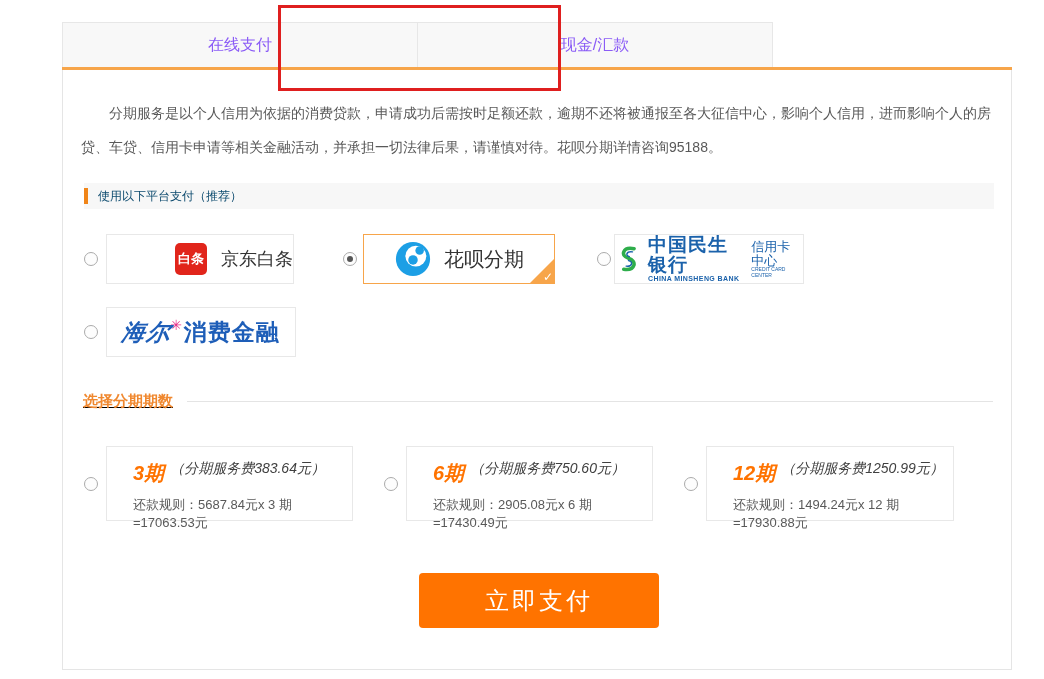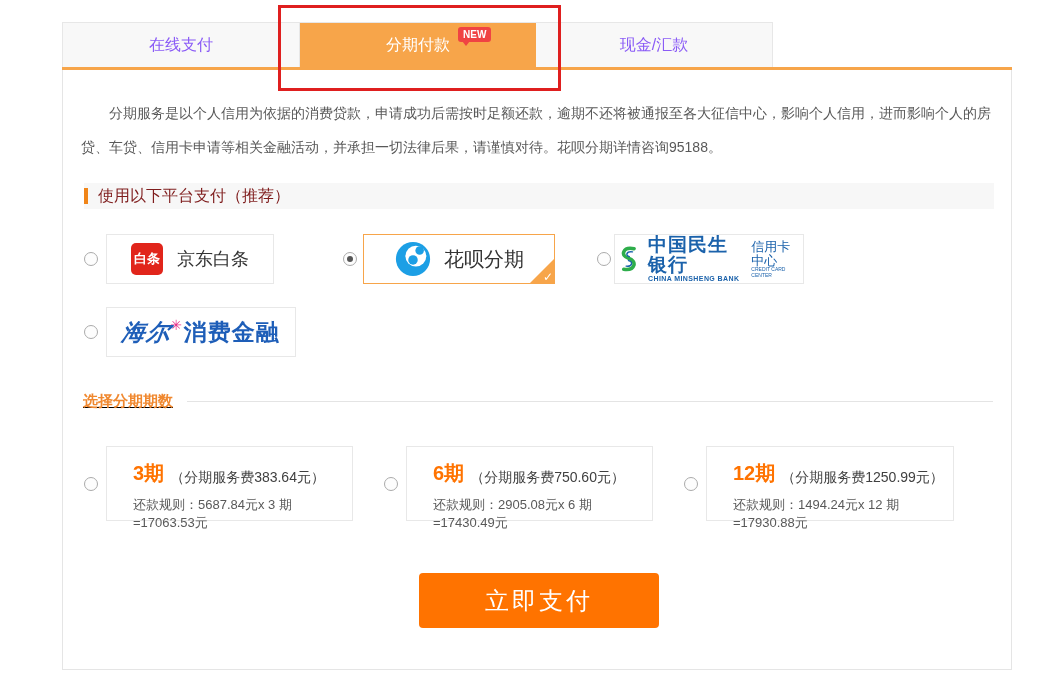--- a/index.html
+++ b/index.html
@@ -27,21 +27,21 @@
   
   .panel { position:absolute; left:62px; top:70px; width:950px; height:600px;
     border:1px solid #e5e5e5; border-top:none; background:#fff; }
 
   .notice { position:absolute; left:18px; top:26px; width:916px; font-size:14px;
     color:#595959; line-height:34px; text-indent:2em; }
 
   .sec-header { position:absolute; left:21px; top:113px; width:910px; height:26px;
     background:#f7f7f7; display:flex; align-items:center; }
   .sec-header .bar { width:4px; height:16px; background:#f08519; margin-right:10px; }
-  .sec-header .txt { font-size:16px; color:#7f1d1d; }
+  .sec-header .txt { font-size:12px; color:#0c4a6e; }
 
   
   .radio { position:absolute; width:14px; height:14px; border-radius:50%;
     border:1px solid #ababab; background:#fdfdfd; cursor:pointer; }
   .radio.checked:after { content:""; position:absolute; left:3px; top:3px; width:6px; height:6px;
     border-radius:50%; background:#555; }
 
   
   .pbox { position:absolute; height:50px; background:#fff; border:1px solid #e8e8e8;
     display:flex; align-items:center; justify-content:center; cursor:pointer; }
@@ -70,62 +70,58 @@
   .haier-flower { font-size:14px; color:#e8308a; margin:-14px 2px 0 -2px; }
   .haier-rest { font-size:23px; font-weight:bold; letter-spacing:1px; }
 
   
   .inst-header { position:absolute; left:20px; top:322px; width:910px; display:flex; align-items:center;text-decoration:underline; }
   .inst-title { font-size:15px; font-weight:bold; color:#f0882f; margin-right:14px; white-space:nowrap; }
   .inst-line { flex:1; height:1px; background:#e4e4e4; }
 
   .ibox { position:absolute; top:376px; height:75px; border:1px solid #e8e8e8; background:#fff;
     cursor:pointer; padding:13px 0 0 26px; }
-  .ibox .l1 { display:flex; align-items:flex-end; }
+  .ibox .l1 { display:flex; align-items:flex-start;font-style:italic; }
   .term { font-size:20px; font-weight:bold; color:#ff7300; margin-right:6px; }
   .fee { font-size:14px; color:#404040; }
   .rule { font-size:13px; color:#595959; margin-top:9px; }
 
   
   .pay-btn { position:absolute; left:356px; top:503px; width:240px; height:55px; background:#ff7300;
     border:none; border-radius:4px; color:#fff; font-size:24px; letter-spacing:3px; cursor:pointer;
     font-family:"Liberation Sans","DejaVu Sans",sans-serif; }
 </style>
 </head>
 <body>
 
 <div id="page">
 
   <div class="tabstrip">
     <div class="tab">
       <span>在线支付</span>
     </div>
-    <div class="tab active">
-      <span>分期付款</span>
-      <span class="badge-new">NEW</span>
-    </div>
     <div class="tab">
       <span>现金/汇款</span>
     </div>
   </div>
   <div class="tab-underline"></div>
 
   <div class="annotation-rect"></div>
 
   <div class="panel">
 
     <p class="notice">分期服务是以个人信用为依据的消费贷款，申请成功后需按时足额还款，逾期不还将被通报至各大征信中心，影响个人信用，进而影响个人的房贷、车贷、信用卡申请等相关金融活动，并承担一切法律后果，请谨慎对待。花呗分期详情咨询95188。</p>
 
     <div class="sec-header">
       <span class="bar"></span>
       <span class="txt">使用以下平台支付（推荐）</span>
     </div>
 
     <span class="radio" style="left:21px; top:182px;"></span>
-    <div class="pbox" style="left:43px; top:164px; width:168px;">
+    <div class="pbox" style="left:43px; top:164px; width:188px;justify-content:flex-end;">
       <span class="jd-logo">白条</span>
       <span class="pname">京东白条</span>
     </div>
 
     <span class="radio checked" style="left:280px; top:182px;"></span>
     <div class="pbox selected" style="left:300px; top:164px; width:192px;">
       <svg class="hb-logo" viewBox="0 0 40 40">
         <circle cx="20" cy="20" r="18" fill="#1c9fe5"></circle>
         <circle cx="23" cy="17" r="11" fill="#ffffff"></circle>
         <circle cx="27" cy="11" r="4.5" fill="#1c9fe5"></circle>

